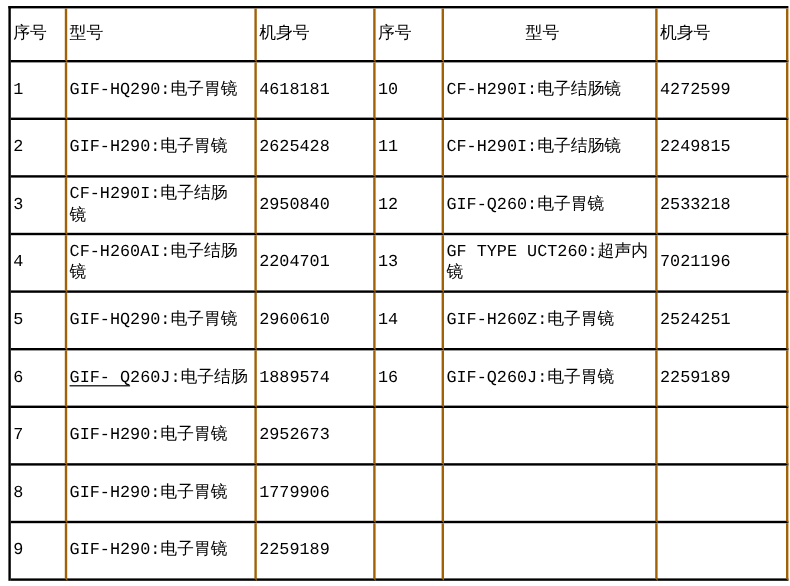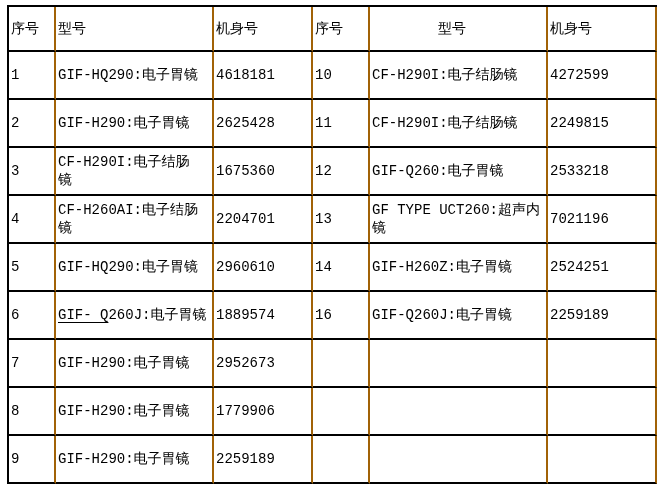--- a/index.html
+++ b/index.html
@@ -110,21 +110,21 @@
         <td class="model">GIF-H290:电子胃镜</td>
         <td>2625428</td>
         <td>11</td>
         <td class="model">CF-H290I:电子结肠镜</td>
         <td>2249815</td>
       </tr>
       <tr>
         <td class="dashed-bottom">3</td>
         <td class="model">CF-H290I:电子结肠
 镜</td>
-        <td>1675360</td>
+        <td>2950840</td>
         <td>12</td>
         <td class="model">GIF-Q260:电子胃镜</td>
         <td>2533218</td>
       </tr>
       <tr>
         <td class="dashed-bottom">4</td>
         <td class="model">CF-H260AI:电子结肠
 镜</td>
         <td>2204701</td>
         <td>13</td>
@@ -135,21 +135,21 @@
       <tr>
         <td>5</td>
         <td class="model">GIF-HQ290:电子胃镜</td>
         <td>2960610</td>
         <td>14</td>
         <td class="model">GIF-H260Z:电子胃镜</td>
         <td>2524251</td>
       </tr>
       <tr>
         <td>6</td>
-        <td class="model"><span class="squiggle">GIF- Q</span><span>260J:电子胃镜</span></td>
+        <td class="model"><span class="squiggle">GIF- Q</span><span>260J:电子结肠</span></td>
         <td>1889574</td>
         <td>16</td>
         <td class="model">GIF-Q260J:电子胃镜</td>
         <td>2259189</td>
       </tr>
       <tr>
         <td class="dashed-bottom">7</td>
         <td class="model">GIF-H290:电子胃镜</td>
         <td>2952673</td>
         <td></td>

